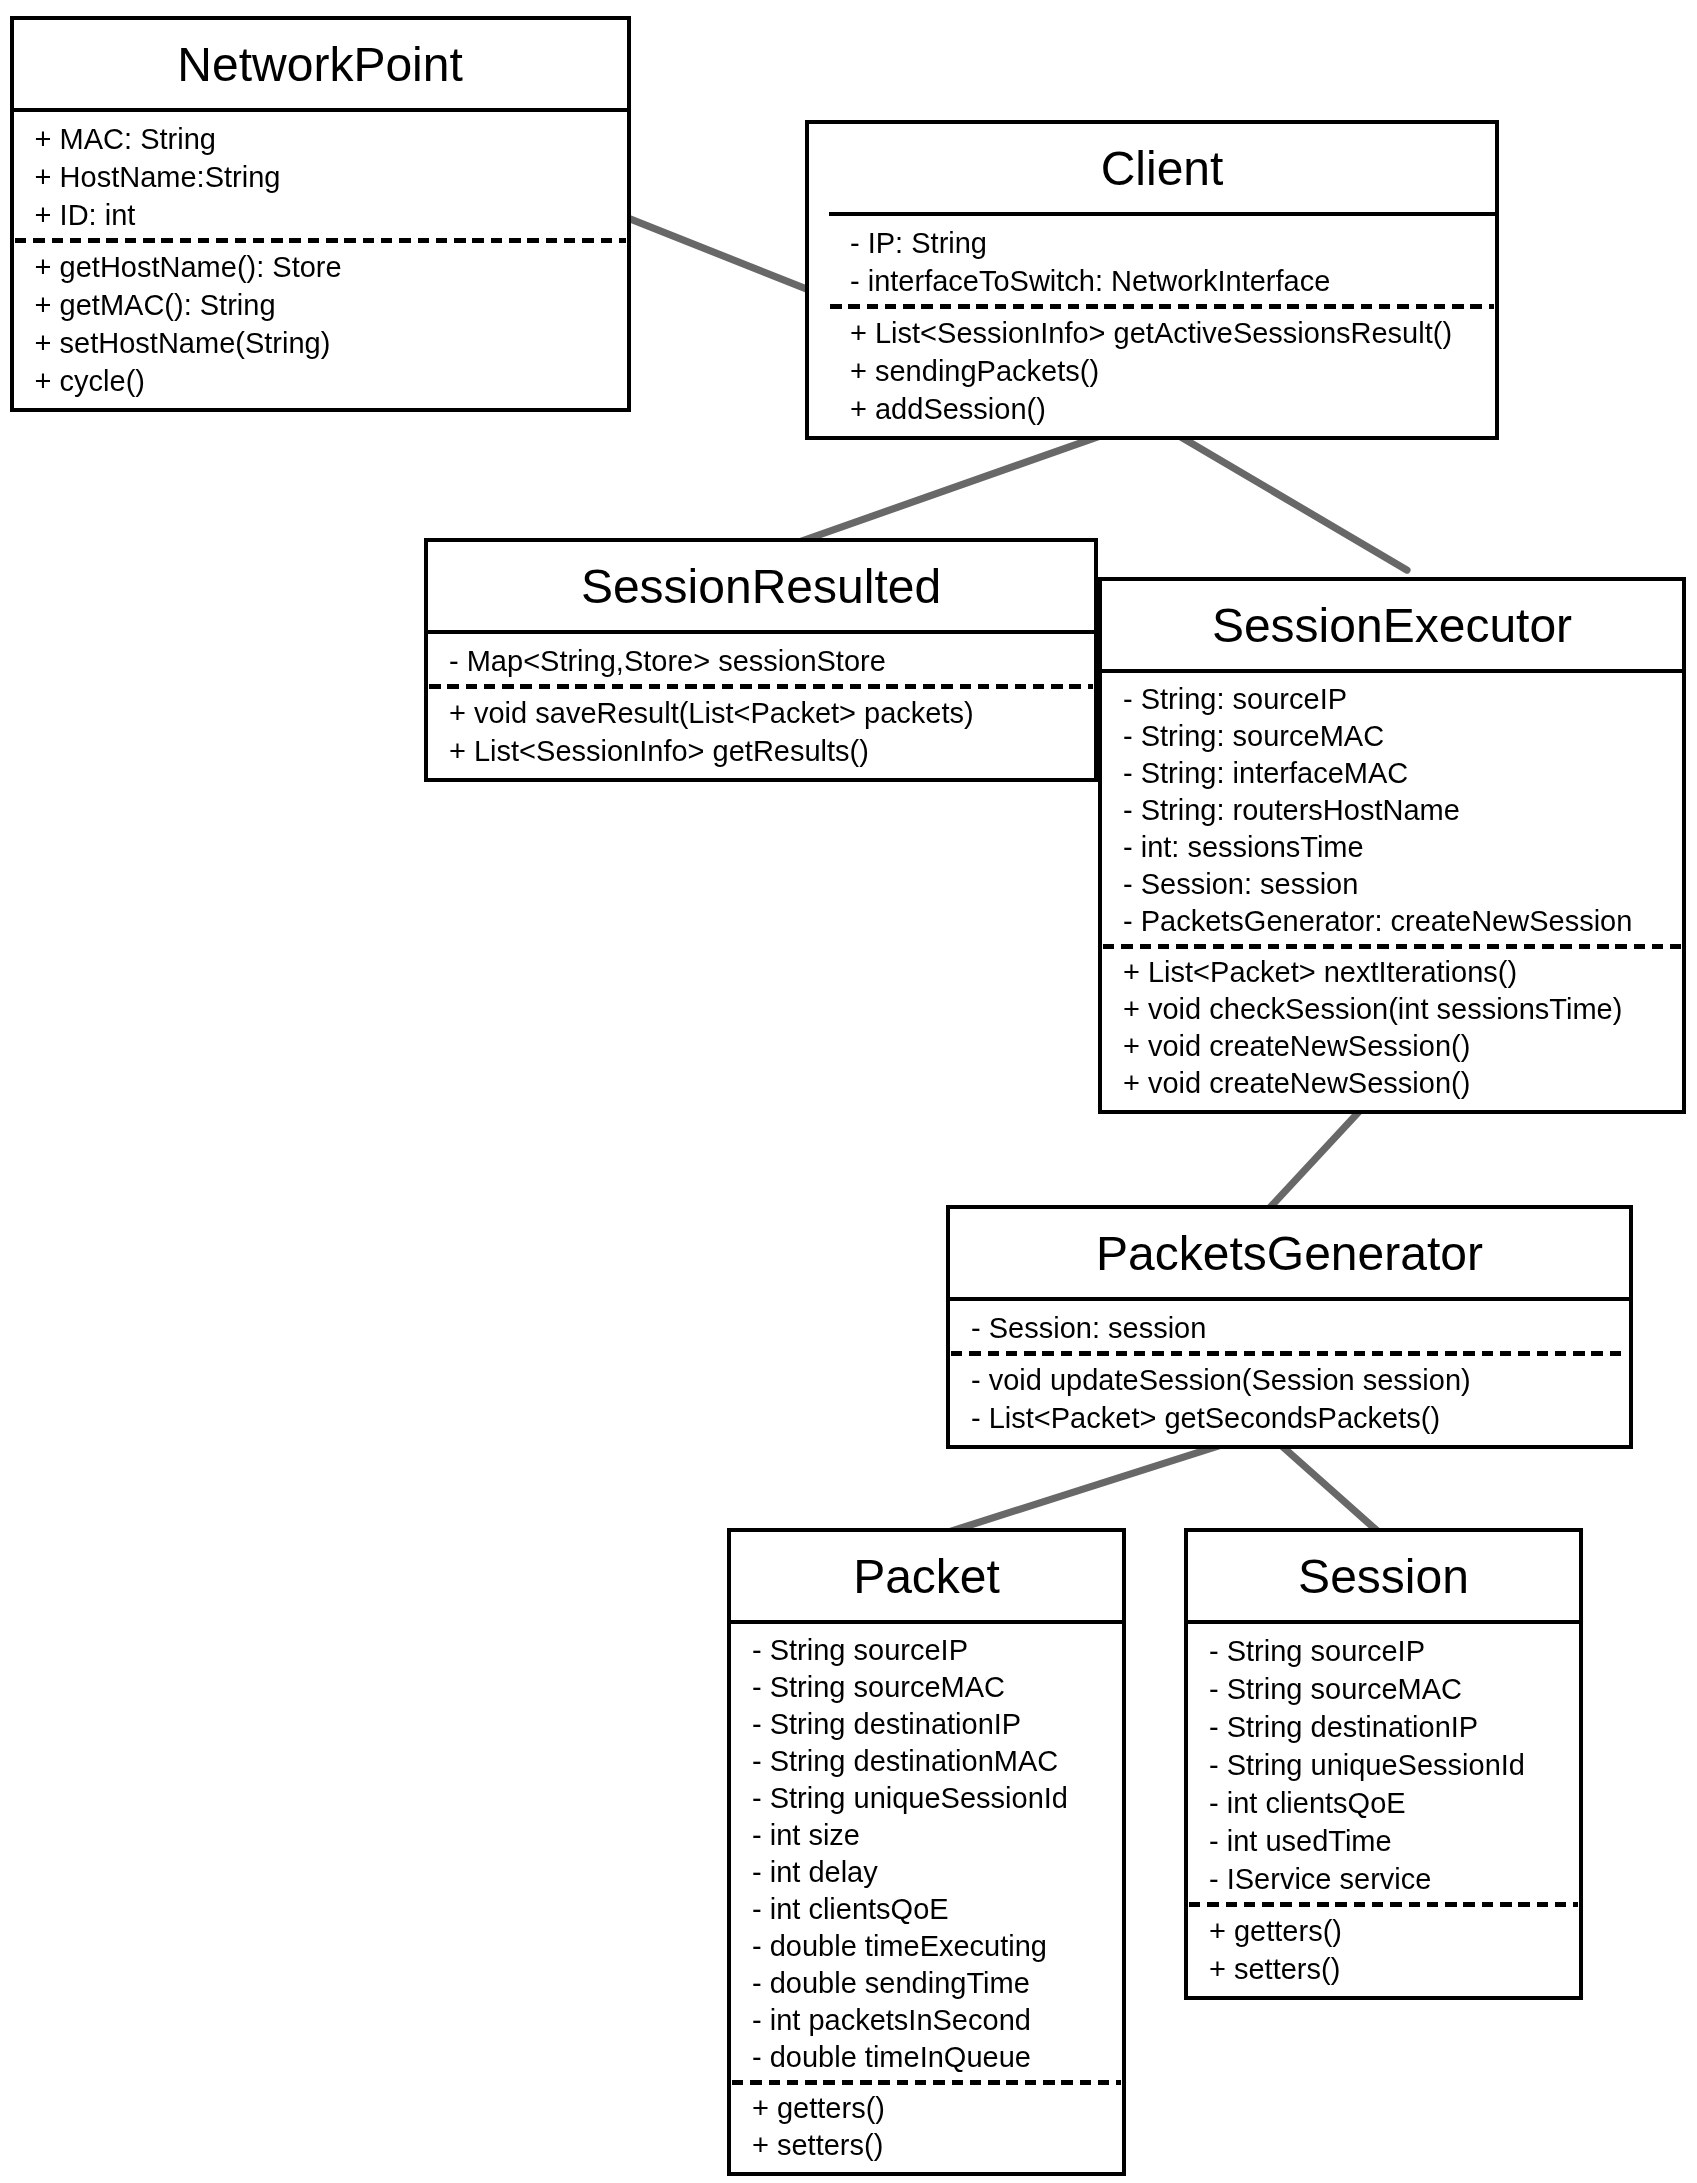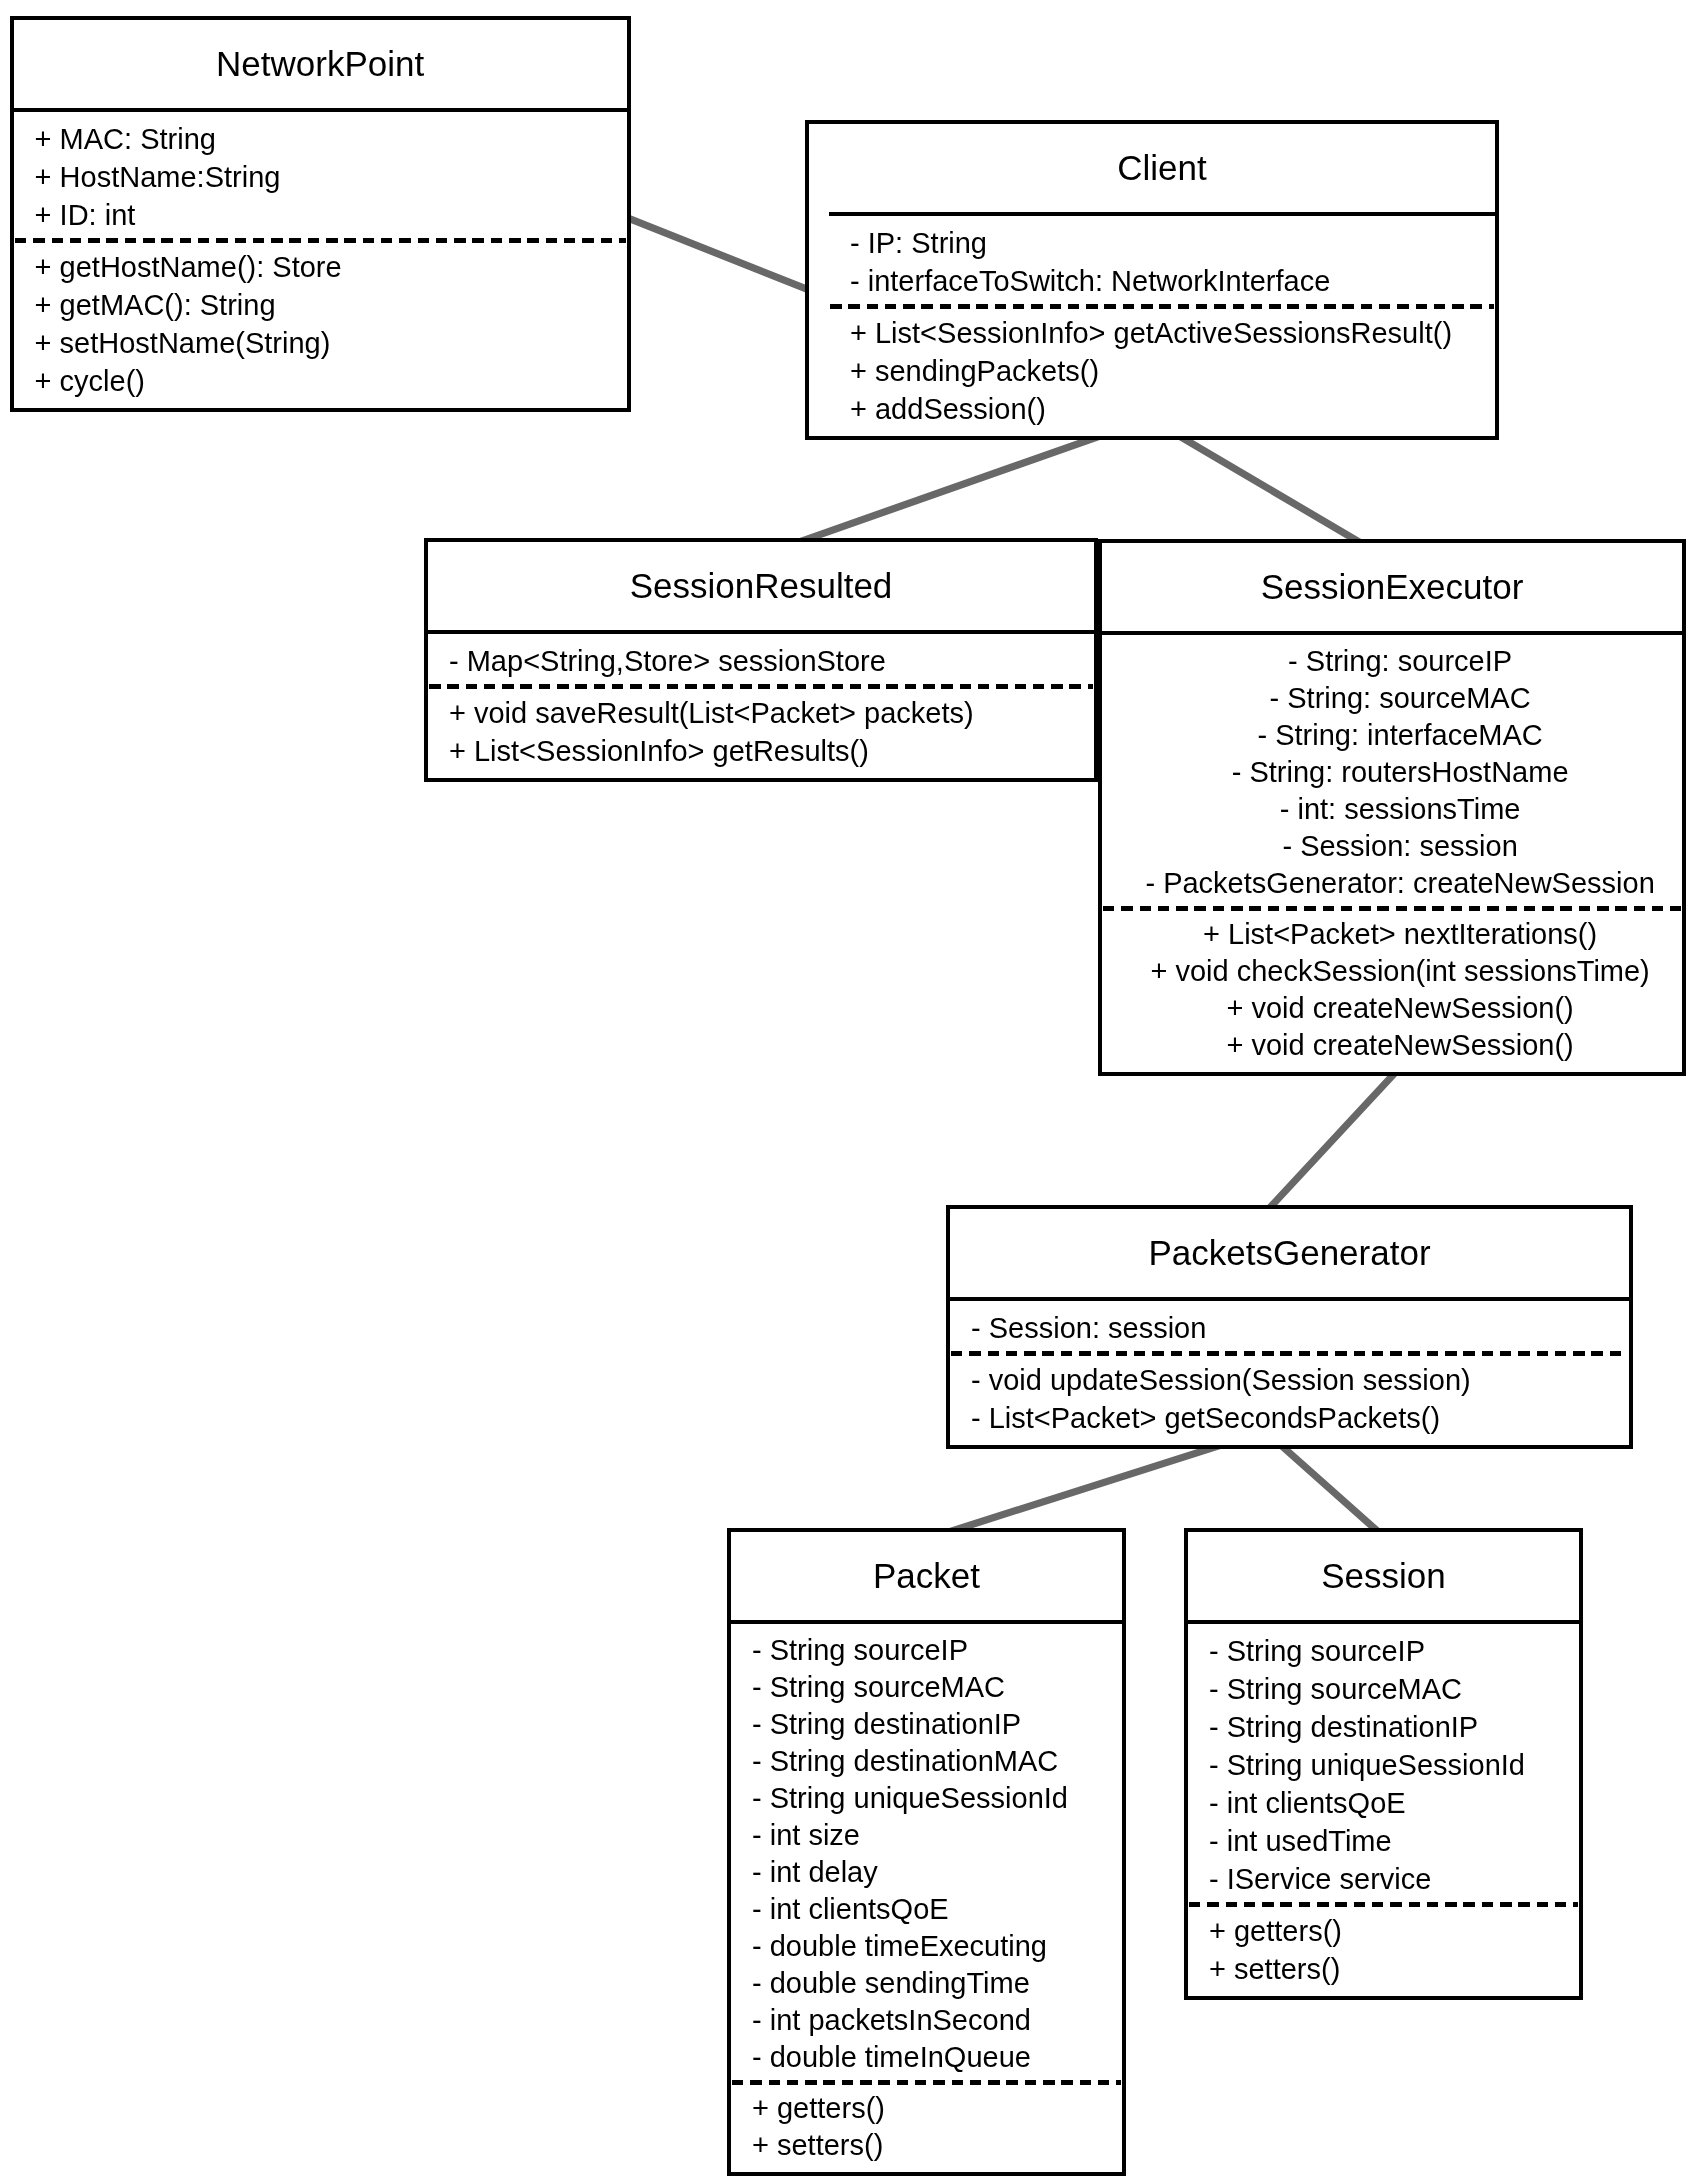--- a/index.html
+++ b/index.html
@@ -33,21 +33,21 @@
     background: #ffffff;
     border: 4.3px solid #000000;
     box-sizing: border-box;
   }
   .uml-title {
     height: 88px;
     display: flex;
     align-items: center;
     justify-content: center;
     border-bottom: 4.3px solid #000000;
-    font-size: 35px;
+    font-size: 48px;
     white-space: nowrap;
   }
   .uml-attrs {
     padding: 7.7px 4.8px 3.8px 21px;
   }
   .uml-methods {
     padding: 3.8px 4.8px 8.7px 21px;
   }
   .uml-line {
     font-size: 29px;
@@ -59,21 +59,21 @@
   }
   .uml-sep {
     height: 4.3px;
     margin: 1px 1px;
     background: repeating-linear-gradient(to right, #000000 0 11.5px, #ffffff 11.5px 18.3px);
   }
   
   #b0 { left: 9.6px;   top: 16px;   width: 621px; }
   #b1 { left: 805px; top: 120px;  width: 694px; padding-left: 20px; }
   #b2 { left: 424px;  top: 538px; width: 674px; }
-  #b3 { left: 1098px; top: 539px; width: 588px; text-align: center; }
+  #b3 { left: 1098px; top: 577px; width: 588px; }
   #b4 { left: 946px; top: 1205px; width: 687px; }
   #b5 { left: 727px; top: 1528px; width: 399px;  }
   #b6 { left: 1184px; top: 1528px; width: 399px;  }
 </style>
 </head>
 <body>
 
 <div id="canvas">
 
   <svg id="connector-layer" width="1697" height="2183" viewBox="0 0 3528 4538">

